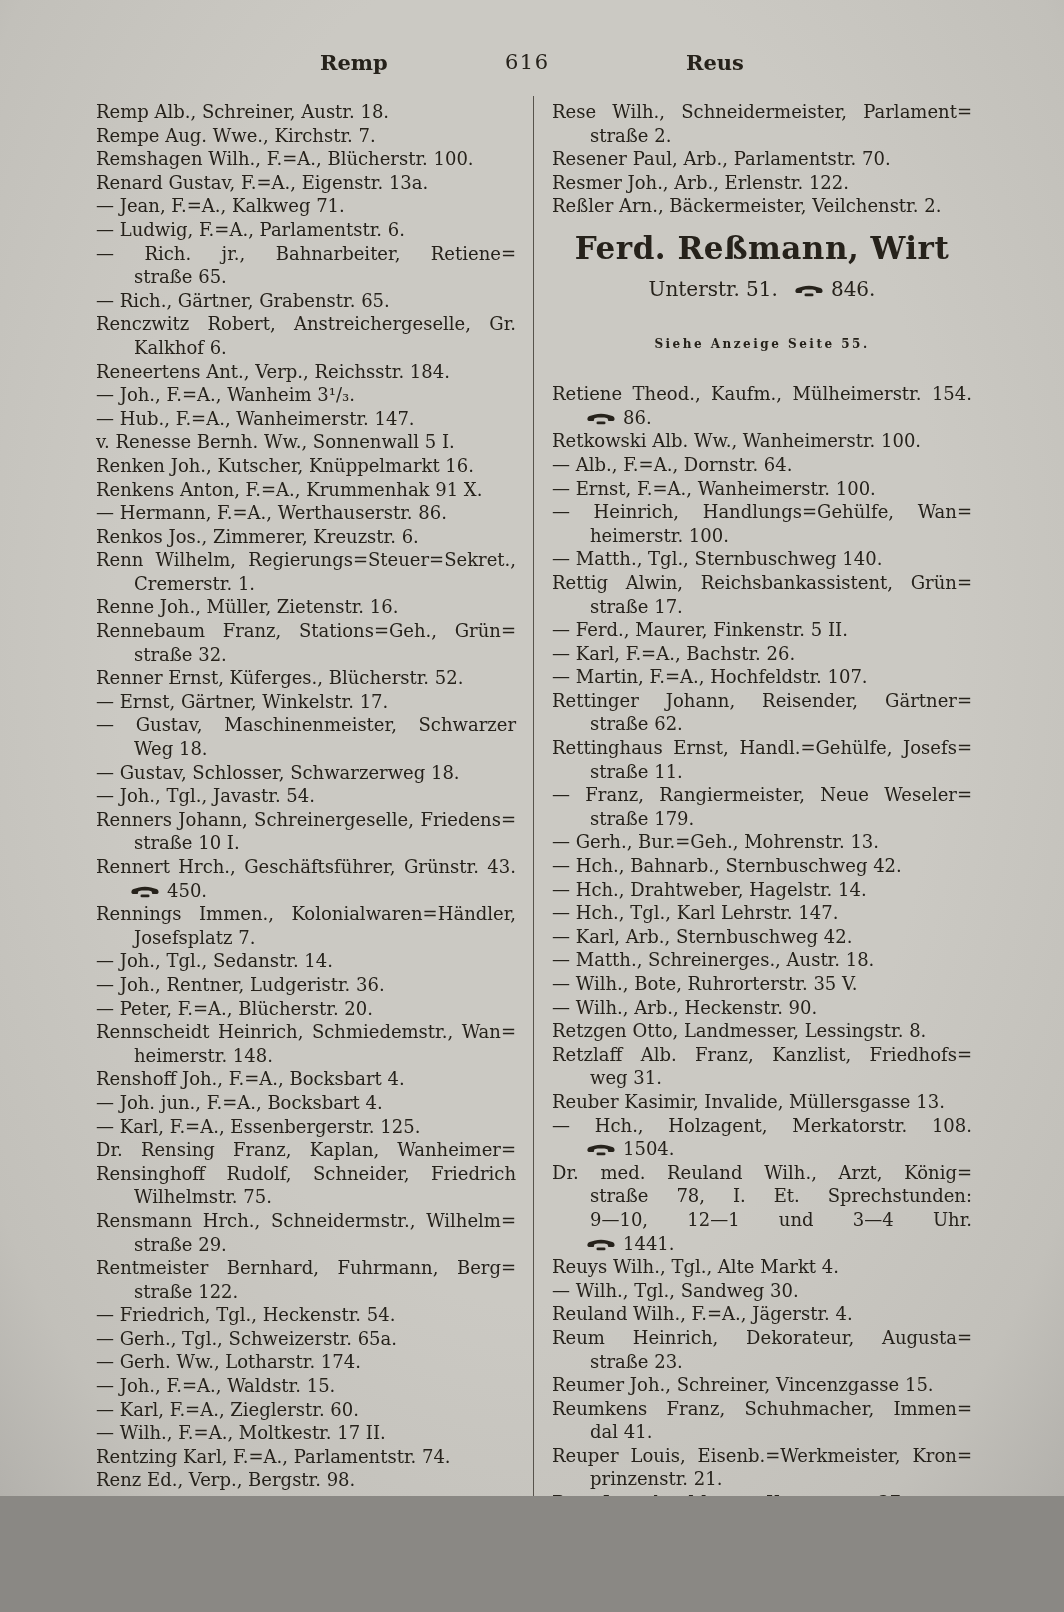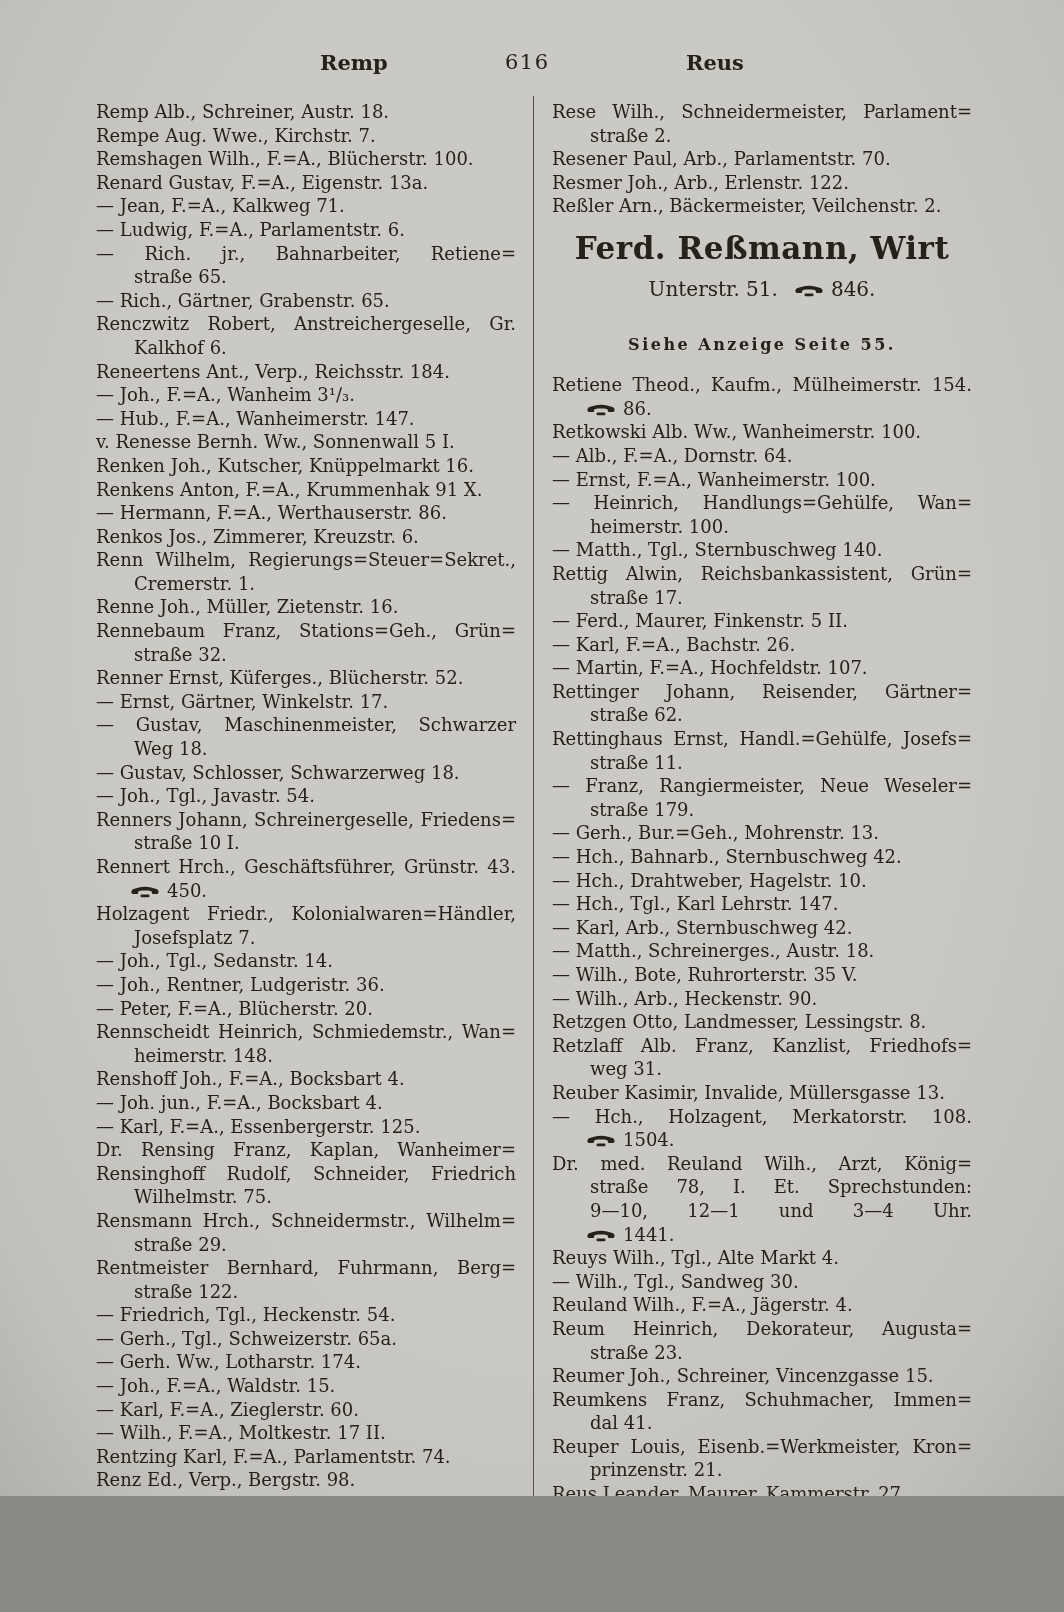--- a/index.html
+++ b/index.html
@@ -45,22 +45,22 @@
 
   
   .ad { text-align:center; margin:12px 0 10px 0; }
   .ad-title {
     font-size:31px; font-weight:bold; line-height:36px;
     margin:4px 0 12px 0; letter-spacing:0.5px;
   }
   .ad-address { font-size:20px; margin-bottom:31px; }
   .ad-address .gap { display:inline-block; width:16px; }
   .ad-note {
-    font-size:16px; font-weight:bold; letter-spacing:2.5px;
-    margin-bottom:17px;
+    font-size:12px; font-weight:bold; letter-spacing:2.5px;
+    margin-bottom:26px;
   }
 </style>
 </head>
 <body>
 
 <div class="page">
   <div class="header">
     <span class="kw kw-left">Remp</span>
     <span class="pagenum">616</span>
     <span class="kw kw-right">Reus</span>
@@ -154,21 +154,21 @@
         <div class="line cont">straße 10 I.</div>
       </div>
       <div class="entry">
         <div class="line first just">Rennert Hrch., Geschäftsführer, Grünstr. 43.</div>
         <div class="line cont phone-line"><svg class="tel" width="30" height="13" viewBox="0 0 30 13">
             <path fill="currentColor" d="M3 9 C0.8 9 0.8 4.8 3.6 4 L9 2.4 C12.4 1.4 17.6 1.4 21 2.4 L26.4 4 C29.2 4.8 29.2 9 27 9 L23.4 9 C22.4 9 21.9 8.4 21.9 7.4 C21.9 5.9 20.3 5.4 15 5.4 C9.7 5.4 8.1 5.9 8.1 7.4 C8.1 8.4 7.6 9 6.6 9 Z"></path>
             <rect fill="currentColor" x="10.5" y="9.6" width="9" height="2.6" rx="1.3"></rect>
           </svg><span>450.</span></div>
       </div>
       <div class="entry">
-        <div class="line first just">Holzagent Friedr., Kolonialwaren=Händler,</div>
+        <div class="line first just">Rennings Immen., Kolonialwaren=Händler,</div>
         <div class="line cont">Josefsplatz 7.</div>
       </div>
       <div class="entry">
         <div class="line first">— Joh., Tgl., Sedanstr. 14.</div>
       </div>
       <div class="entry">
         <div class="line first">— Joh., Rentner, Ludgeristr. 36.</div>
       </div>
       <div class="entry">
         <div class="line first">— Peter, F.=A., Blücherstr. 20.</div>
@@ -296,21 +296,21 @@
         <div class="line first just">— Franz, Rangiermeister, Neue Weseler=</div>
         <div class="line cont">straße 179.</div>
       </div>
       <div class="entry">
         <div class="line first">— Gerh., Bur.=Geh., Mohrenstr. 13.</div>
       </div>
       <div class="entry">
         <div class="line first">— Hch., Bahnarb., Sternbuschweg 42.</div>
       </div>
       <div class="entry">
-        <div class="line first">— Hch., Drahtweber, Hagelstr. 10.</div>
+        <div class="line first">— Hch., Drahtweber, Hagelstr. 14.</div>
       </div>
       <div class="entry">
         <div class="line first">— Hch., Tgl., Karl Lehrstr. 147.</div>
       </div>
       <div class="entry">
         <div class="line first">— Karl, Arb., Sternbuschweg 42.</div>
       </div>
       <div class="entry">
         <div class="line first">— Matth., Schreinerges., Austr. 18.</div>
       </div>

